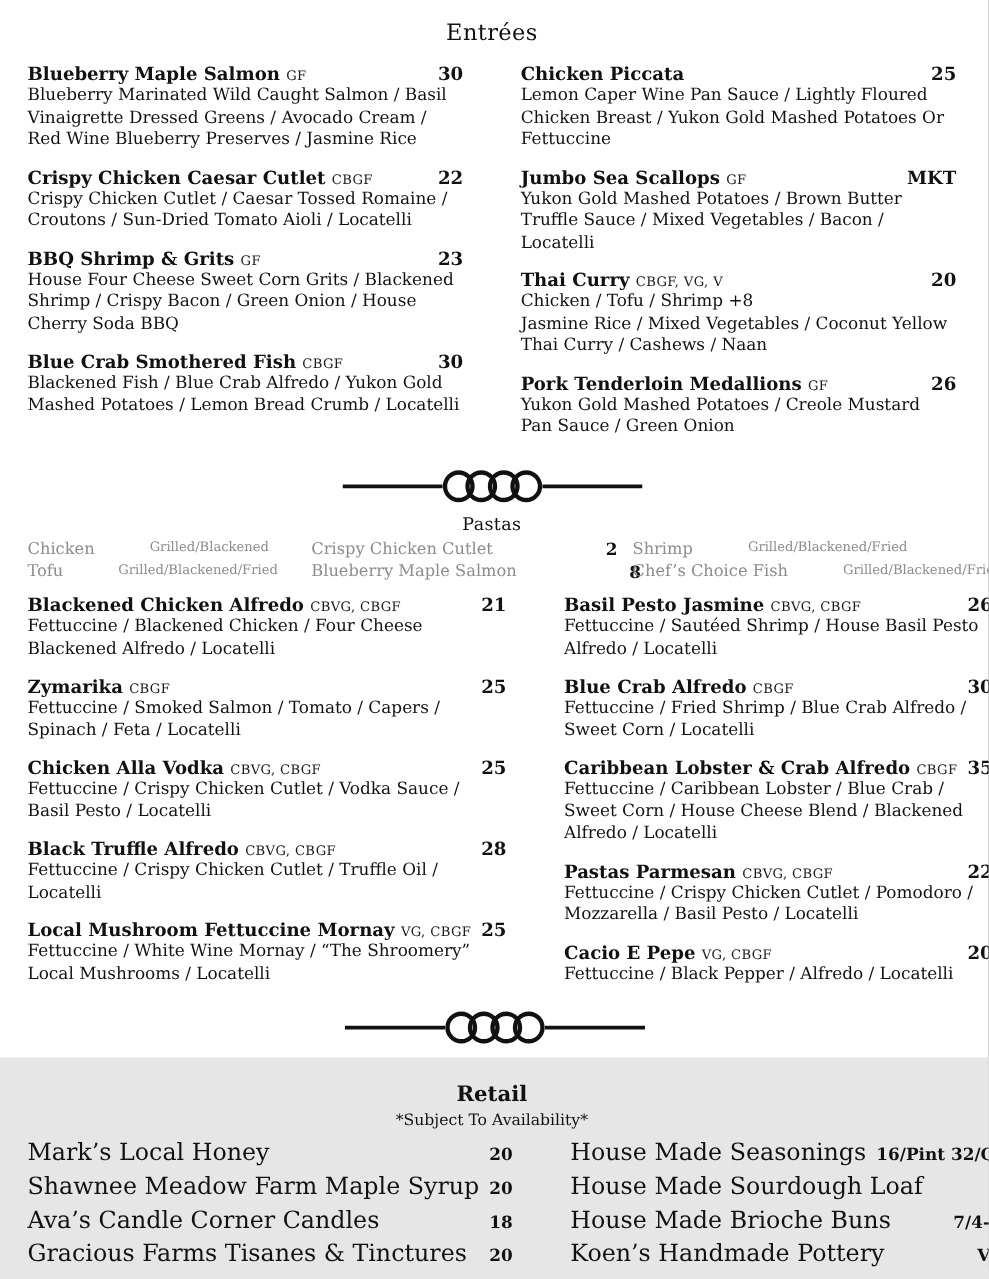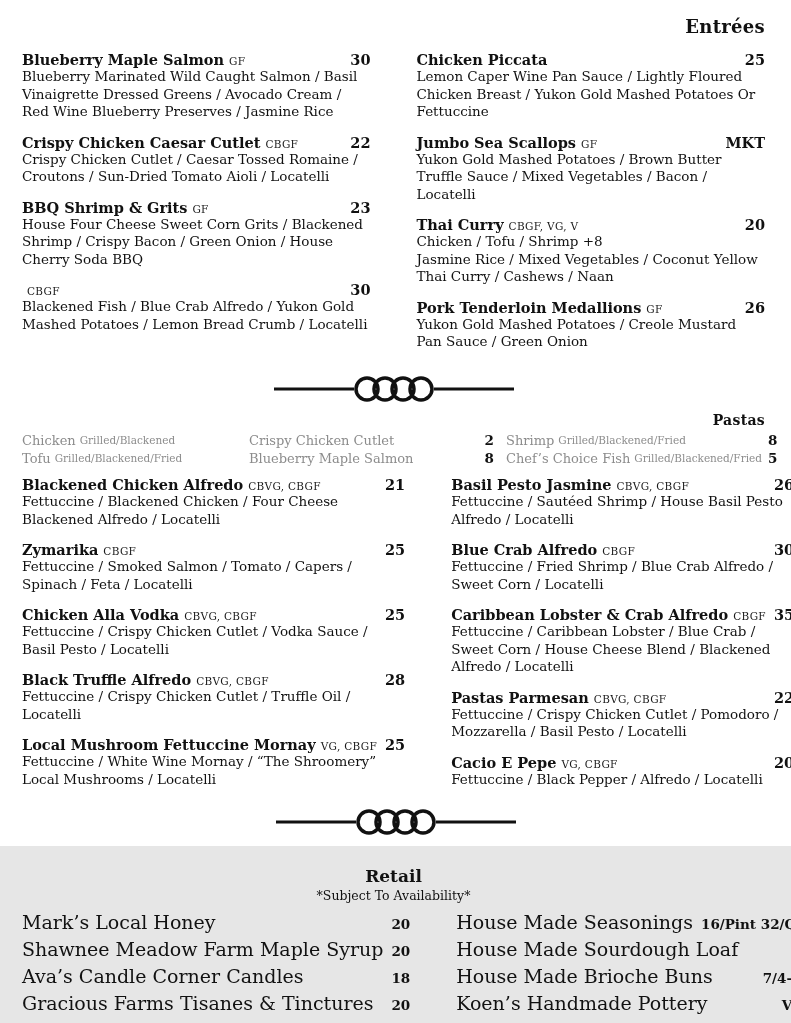--- a/index.html
+++ b/index.html
@@ -3,38 +3,38 @@
 <meta charset="utf-8">
 <style>
   html,body{margin:0;padding:0;background:#9a9a9a;}
   .page{
     width:791px;height:1023px;background:#ffffff;color:#111;
     font-family:"DejaVu Serif","Liberation Serif",serif;
     display:flex;flex-direction:column;overflow:hidden;margin:0 auto;
   }
   .content{padding:16px 26px 0 22px;}
   .section-title{
-    text-align:right;font-weight:bold;font-size:18px;letter-spacing:.3px;margin:0 0 14px 0;
+    text-align:center;font-weight:normal;font-size:18px;letter-spacing:.3px;margin:0 0 14px 0;
   }
   .menu-grid{display:grid;grid-template-columns:1fr 1fr;column-gap:46px;align-items:start;}
   .item{margin-bottom:13px;}
   .item-head{display:flex;align-items:baseline;white-space:nowrap;}
   .item-name{font-weight:bold;font-size:14.5px;}
   .item-tags{font-size:10.5px;letter-spacing:.3px;margin-left:5px;color:#1a1a1a;}
   .item-price{margin-left:auto;font-weight:bold;font-size:14.5px;padding-left:8px;}
   .item-desc{font-size:13.5px;line-height:1.3;white-space:pre-line;}
   .divider{display:flex;justify-content:center;margin:10px 0 8px 0;}
   .pastas-sub{
     text-align:center;font-size:13.5px;margin:-8px 0 6px 0;
   }
   .protein-grid{
     display:grid;grid-template-columns:215px 245px 1fr;column-gap:12px;
     padding:0 26px 0 22px;margin-bottom:10px;row-gap:2px;
   }
-  .protein-cell{display:flex;align-items:center;white-space:nowrap;color:#8c8c8c;}
+  .protein-cell{display:flex;align-items:flex-start;white-space:nowrap;color:#8c8c8c;gap:40px;}
   .protein-name{font-size:13px;}
   .protein-suffix{font-size:10.5px;margin-left:4px;}
   .protein-price{margin-left:auto;font-weight:bold;font-size:13.5px;color:#111;padding-left:6px;}
   .divider-retail{position:relative;z-index:2;margin:6px 0 -15px 0;}
   .retail-band{
     background:#e6e6e6;flex:1;padding:20px 26px 0 22px;margin-top:24px;
   }
   .retail-title{text-align:center;font-weight:bold;font-size:17px;margin:0 0 2px 0;}
   .retail-sub{text-align:center;font-size:12.5px;margin:0 0 8px 0;}
   .retail-grid{display:grid;grid-template-columns:1fr 1fr;column-gap:46px;}
@@ -71,20 +71,21 @@
         <div class="item">
           <div class="item-head">
             <span class="item-name">BBQ Shrimp &amp; Grits</span>
             <span class="item-tags">GF</span>
             <span class="item-price">23</span>
           </div>
           <div class="item-desc">House Four Cheese Sweet Corn Grits / Blackened Shrimp / Crispy Bacon / Green Onion / House Cherry Soda BBQ</div>
         </div>
         <div class="item">
           <div class="item-head">
+            <span class="item-name">Blue Crab Smothered Fish</span>
             <span class="item-tags">CBGF</span>
             <span class="item-price">30</span>
           </div>
           <div class="item-desc">Blackened Fish / Blue Crab Alfredo / Yukon Gold Mashed Potatoes / Lemon Bread Crumb / Locatelli</div>
         </div>
       </div>
       <div class="col">
         <div class="item">
           <div class="item-head">
             <span class="item-name">Chicken Piccata</span>

